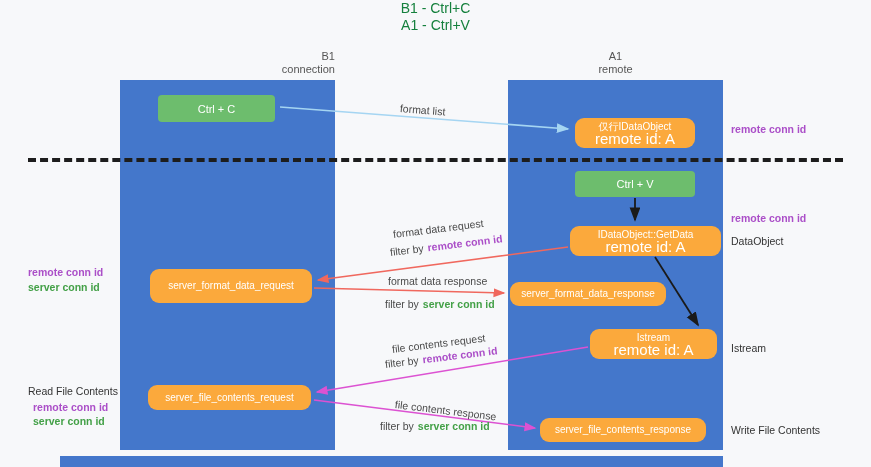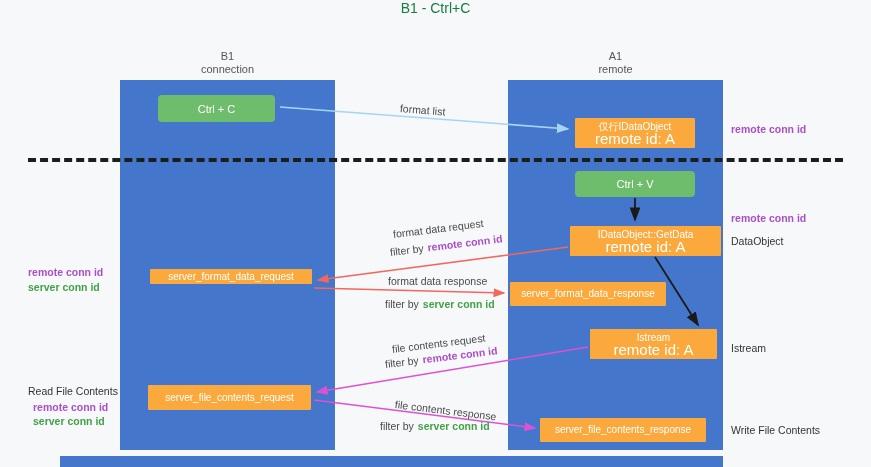--- a/index.html
+++ b/index.html
@@ -3,44 +3,45 @@
 <meta charset="utf-8">
 <style>
   html,body{margin:0;padding:0;}
   body{font-family:"Liberation Sans", sans-serif; background:#f7f8fa;}
   #stage{position:relative;width:871px;height:467px;background:#f7f8fa;overflow:hidden;}
   .abs{position:absolute;}
   .lane{background:#4477cb;}
   .lane-hdr{text-align:center;color:#555;font-size:11px;line-height:13px;}
   .title{width:100%;text-align:center;color:#15803d;font-size:14px;line-height:17px;}
   .gbox{background:#6dbd6d;color:#fff;font-size:11px;display:flex;align-items:center;justify-content:center;border-radius:4px;}
-  .obox{background:#fba93c;color:#fff;font-size:10px;display:flex;flex-direction:column;align-items:center;justify-content:center;text-align:center;line-height:12px;border-radius:1px;}
+  .obox{background:#fba93c;color:#fff;font-size:10px;display:flex;flex-direction:column;align-items:center;justify-content:center;text-align:center;line-height:12px;border-radius:9px;}
   .obox .l2{font-size:15px;}
   .albl{font-size:10.5px;color:#4a4a4a;white-space:nowrap;}
   .two span + span{margin-left:4px;}
   .purple{color:#ab4fc8;font-weight:bold;}
   .greent{color:#43a047;font-weight:bold;}
   .blackt{color:#333;}
   .side{font-size:10.5px;white-space:nowrap;}
   .rotn7{transform:rotate(-7deg);transform-origin:left center;}
   .rotp4{transform:rotate(4.5deg);transform-origin:left center;}
   .rotp7{transform:rotate(7deg);transform-origin:left center;}
   .dash{border-top:4px dashed #1d1d1d;height:0;}
   svg.overlay{position:absolute;left:0;top:0;pointer-events:none;}
 </style>
 </head>
 <body>
 
 <div id="stage">
 
   <div class="abs title" style="left:0;top:8;">
     <div>B1 - Ctrl+C</div>
+    <div>A1 - Ctrl+V</div>
   </div>
 
-  <div class="abs lane-hdr" style="left:120px;top:50px;width:215px;">
+  <div class="abs lane-hdr" style="left:120px;top:50px;width:215px;text-align:right;">
     <div>B1</div>
     <div>connection</div>
   </div>
   <div class="abs lane-hdr" style="left:508px;top:50px;width:215px;">
     <div>A1</div>
     <div>remote</div>
   </div>
 
   <div class="abs lane" style="left:120px;top:80px;width:215px;height:370px;"></div>
   <div class="abs lane" style="left:508px;top:80px;width:215px;height:370px;"></div>
@@ -84,21 +85,21 @@
     <div class="l2">remote id: A</div>
   </div>
   <div class="abs obox" style="left:570px;top:226px;width:151px;height:30px;">
     <div>IDataObject::GetData</div>
     <div class="l2">remote id: A</div>
   </div>
   <div class="abs obox" style="left:590px;top:329px;width:127px;height:30px;">
     <div>Istream</div>
     <div class="l2">remote id: A</div>
   </div>
-  <div class="abs obox" style="left:150px;top:269px;width:162px;height:15px;">
+  <div class="abs obox" style="left:150px;top:269px;width:162px;height:34px;">
     <div>server_format_data_request</div>
   </div>
   <div class="abs obox" style="left:510px;top:282px;width:156px;height:24px;">
     <div>server_format_data_response</div>
   </div>
   <div class="abs obox" style="left:148px;top:385px;width:163px;height:25px;text-align:right;">
     <div>server_file_contents_request</div>
   </div>
   <div class="abs obox" style="left:540px;top:418px;width:166px;height:24px;">
     <div>server_file_contents_response</div>

